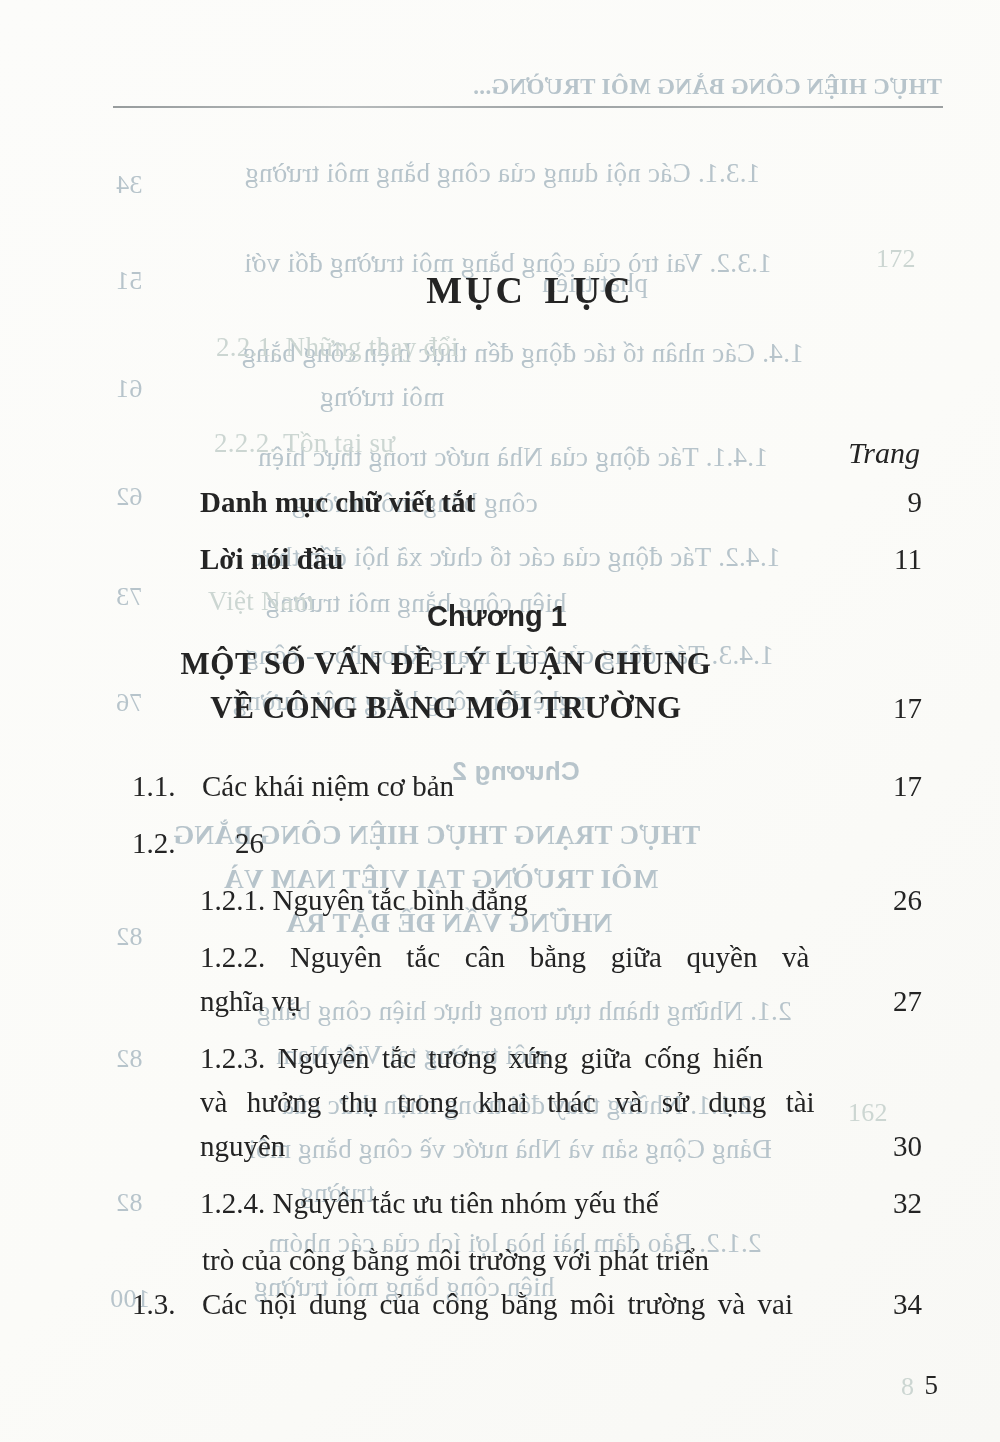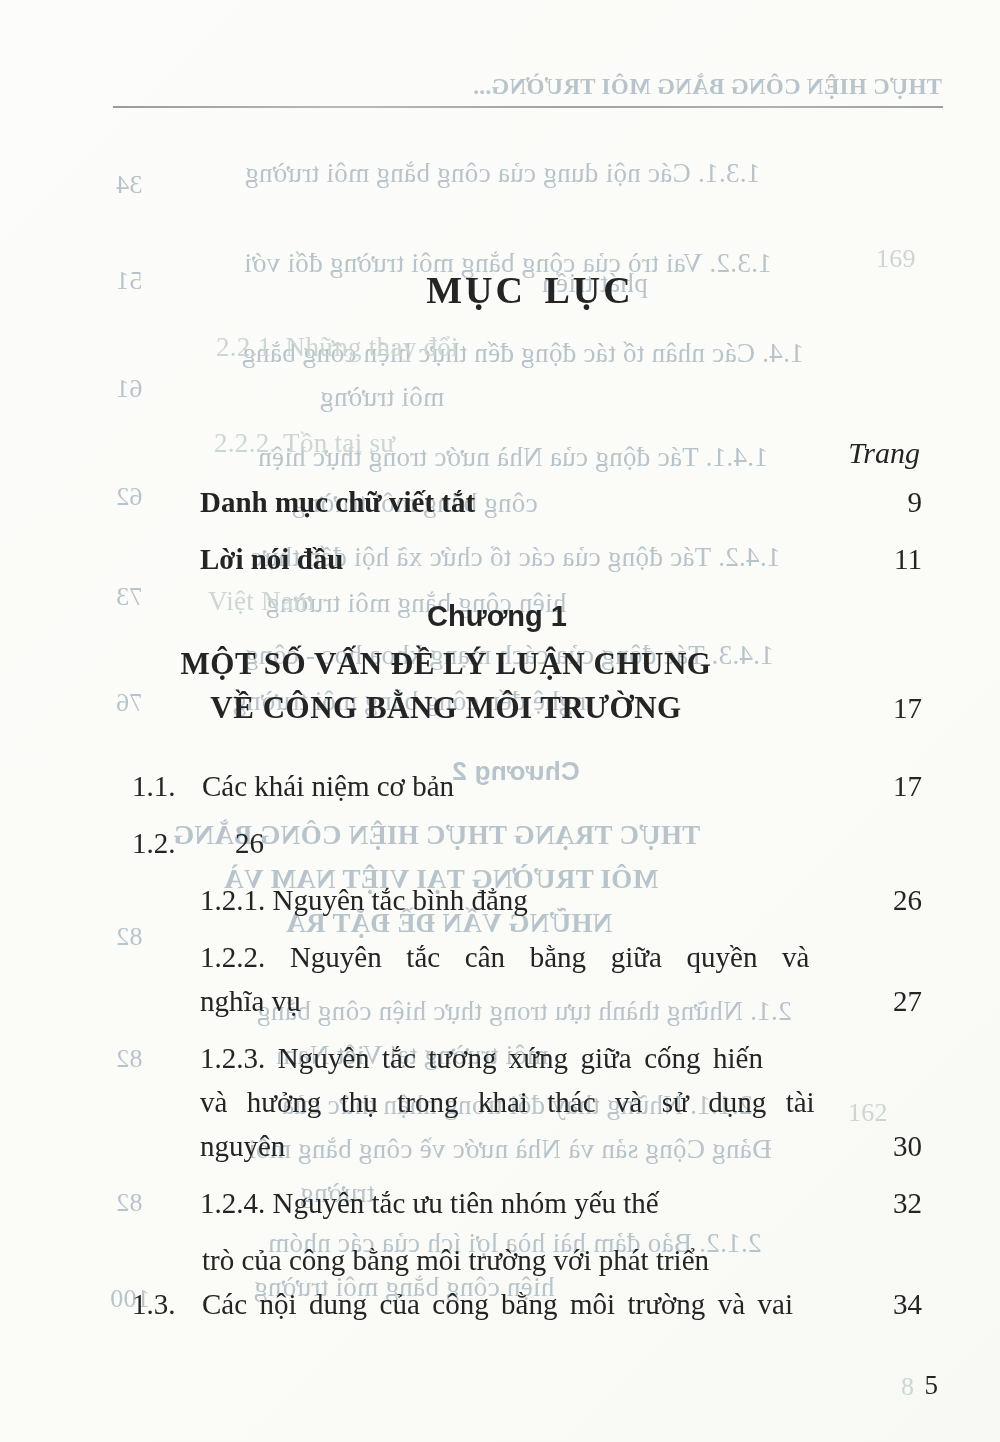--- a/index.html
+++ b/index.html
@@ -106,21 +106,21 @@
       <span class="bleed" style="top: 996px; right: 208px;">2.1. Những thành tựu trong thực hiện công bằng</span>
       <span class="bleed" style="top: 1040px; right: 452px;">môi trường tại Việt Nam</span>
       <span class="bleed" style="top: 1044px; left: 116px; font-size: 26px;">82</span>
       <span class="bleed" style="top: 1090px; right: 248px;">2.1.1. Những thay đổi trong nhận thức của</span>
       <span class="bleed" style="top: 1134px; right: 228px;">Đảng Cộng sản và Nhà nước về công bằng môi</span>
       <span class="bleed" style="top: 1178px; right: 626px;">trường</span>
       <span class="bleed" style="top: 1188px; left: 116px; font-size: 26px;">82</span>
       <span class="bleed" style="top: 1228px; right: 238px;">2.1.2. Bảo đảm hài hòa lợi ích của các nhóm</span>
       <span class="bleed" style="top: 1272px; right: 446px;">hiện công bằng môi trường</span>
       <span class="bleed" style="top: 1284px; left: 110px; font-size: 26px;">100</span>
-      <span class="bleed b-faint" style="top: 244px; left: 876px; font-size: 26px;">169</span>
+      <span class="bleed b-faint" style="top: 244px; left: 876px; font-size: 26px;">172</span>
       <span class="bleed b-faint" style="top: 332px; left: 216px;">2.2.1. Những thay đổi</span>
       <span class="bleed b-faint" style="top: 428px; left: 214px;">2.2.2. Tồn tại sự</span>
       <span class="bleed b-faint" style="top: 586px; left: 208px;">Việt Nam</span>
       <span class="bleed b-faint" style="top: 1098px; left: 848px; font-size: 26px;">162</span>
       <span class="bleed b-faint" style="top: 1372px; left: 901px; font-size: 26px;">8</span>
     </div>
   <div class="rule"></div>
   <h1 class="title">MỤC LỤC</h1>
   <div class="trang">Trang</div>
   <div id="toc">

